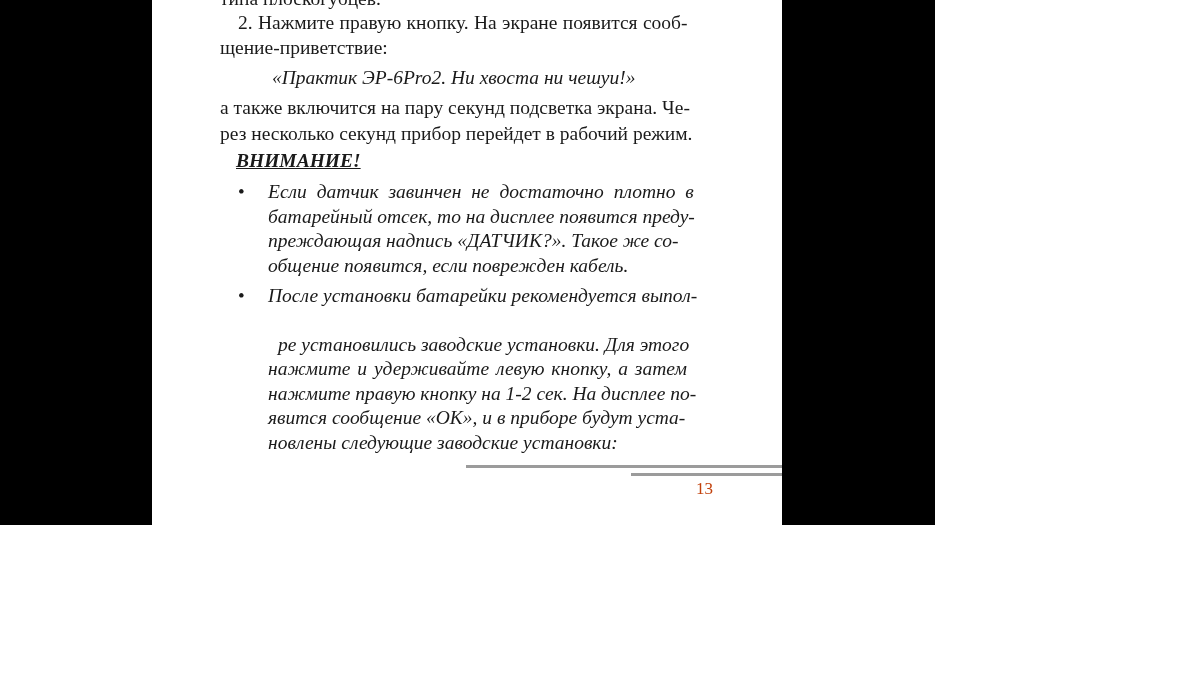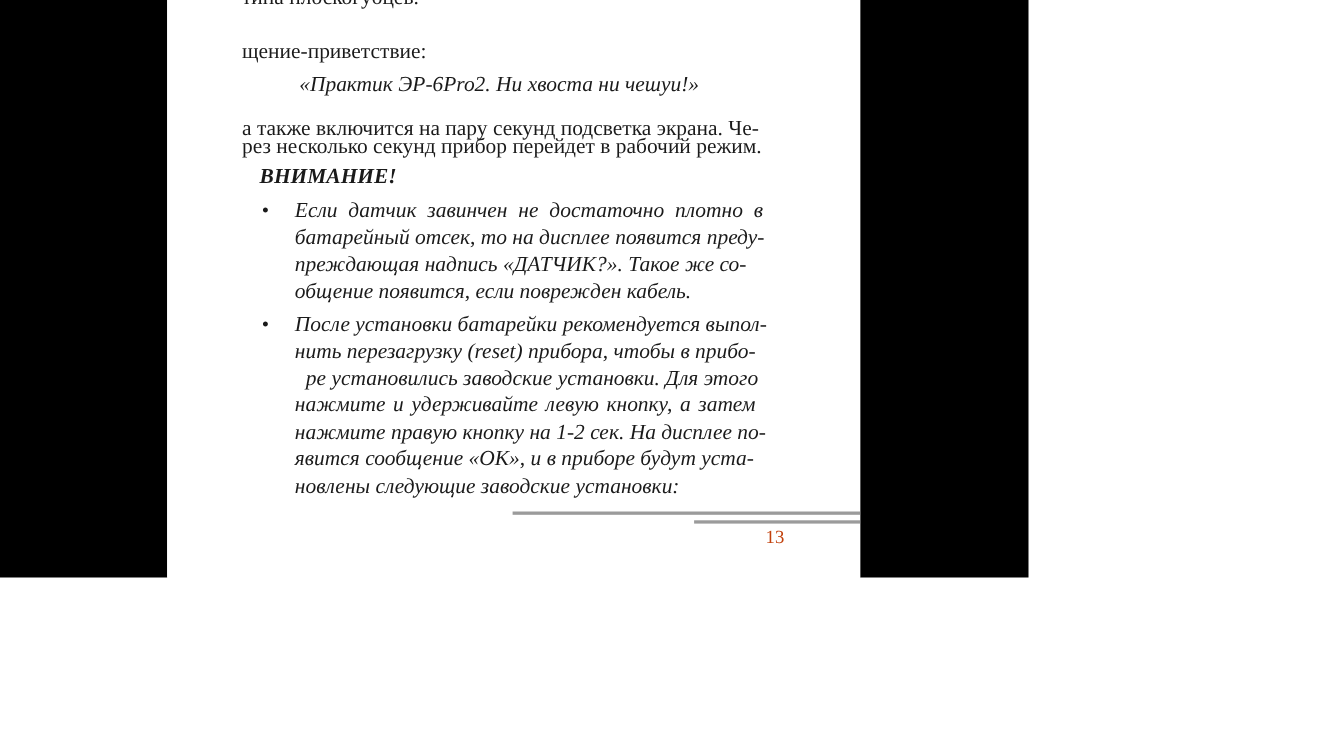--- a/index.html
+++ b/index.html
@@ -37,21 +37,21 @@
     }
     .text {
       position: absolute;
       font-family: "Liberation Serif", "DejaVu Serif", serif;
       font-size: 19.5px;
       color: #1a1a1a;
       white-space: nowrap;
       line-height: 24.5px;
     }
     .italic { font-style: italic; }
-    .bold-italic { font-style: italic; font-weight: bold; }
+    .bold-italic { font-style: italic; font-weight: bold; text-decoration: underline; }
     .bullet {
       position: absolute;
       font-family: "Liberation Serif", "DejaVu Serif", serif;
       font-size: 19px;
       color: #1a1a1a;
       line-height: 24.5px;
     }
     .rule {
       position: absolute;
       height: 3px;
@@ -69,38 +69,38 @@
 <body>
 
 <div class="stage">
   <div class="black-left"></div>
   <div class="black-right"></div>
 
   <div class="page">
 
     <div class="text" style="left:68px; top:-13px;">типа плоскогубцев.</div>
 
+    <div class="text" style="left:86px; top:11px; word-spacing:0.5px;">2. Нажмите правую кнопку.   На экране появится сооб-</div>
     <div class="text" style="left:68px; top:36px;">щение-приветствие:</div>
 
     <div class="text italic" style="left:120px; top:66px;">«Практик ЭР-6Pro2. Ни хвоста ни чешуи!»</div>
 
-    <div class="text" style="left:68px; top:106px;">а также включится на пару секунд подсветка экрана. Че-</div>
+    <div class="text" style="left:68px; top:96px;">а также включится на пару секунд подсветка экрана. Че-</div>
     <div class="text" style="left:68px; top:122px;">рез несколько секунд прибор перейдет в рабочий режим.</div>
 
     <div class="text bold-italic" style="left:84px; top:149px;">ВНИМАНИЕ!</div>
 
     <div class="bullet" style="left:86px; top:180px;">•</div>
     <div class="text italic" style="left:116px; top:180px; word-spacing:5px;">Если датчик завинчен не достаточно плотно в</div>
     <div class="text italic" style="left:116px; top:205px;">батарейный отсек, то на дисплее появится преду-</div>
     <div class="text italic" style="left:116px; top:254px;">общение появится, если поврежден кабель.</div>
     <div class="text italic" style="left:116px; top:229px;">преждающая   надпись «ДАТЧИК?». Такое же со-</div>
 
     <div class="bullet" style="left:86px; top:284px;">•</div>
     <div class="text italic" style="left:116px; top:284px;">После установки батарейки рекомендуется выпол-</div>
-    <div class="text italic" style="left:116px; top:308px;">нить перезагрузку (reset) прибора, чтобы в прибо-</div>
     <div class="text italic" style="left:116px; top:333px;margin-left:10px;">ре установились заводские установки.  Для этого</div>
     <div class="text italic" style="left:116px; top:357px; word-spacing:2px;">нажмите и удерживайте левую кнопку, а затем</div>
     <div class="text italic" style="left:116px; top:382px;">нажмите правую кнопку на 1-2 сек. На дисплее по-</div>
     <div class="text italic" style="left:116px; top:406px;">явится сообщение «OK», и в приборе будут уста-</div>
     <div class="text italic" style="left:116px; top:431px;">новлены следующие заводские установки:</div>
 
     <div class="rule" style="left:314px; top:465px; width:316px;"></div>
     <div class="rule" style="left:479px; top:473px; width:151px;"></div>
 
     <div class="page-number" style="left:544px; top:479px;">13</div>

